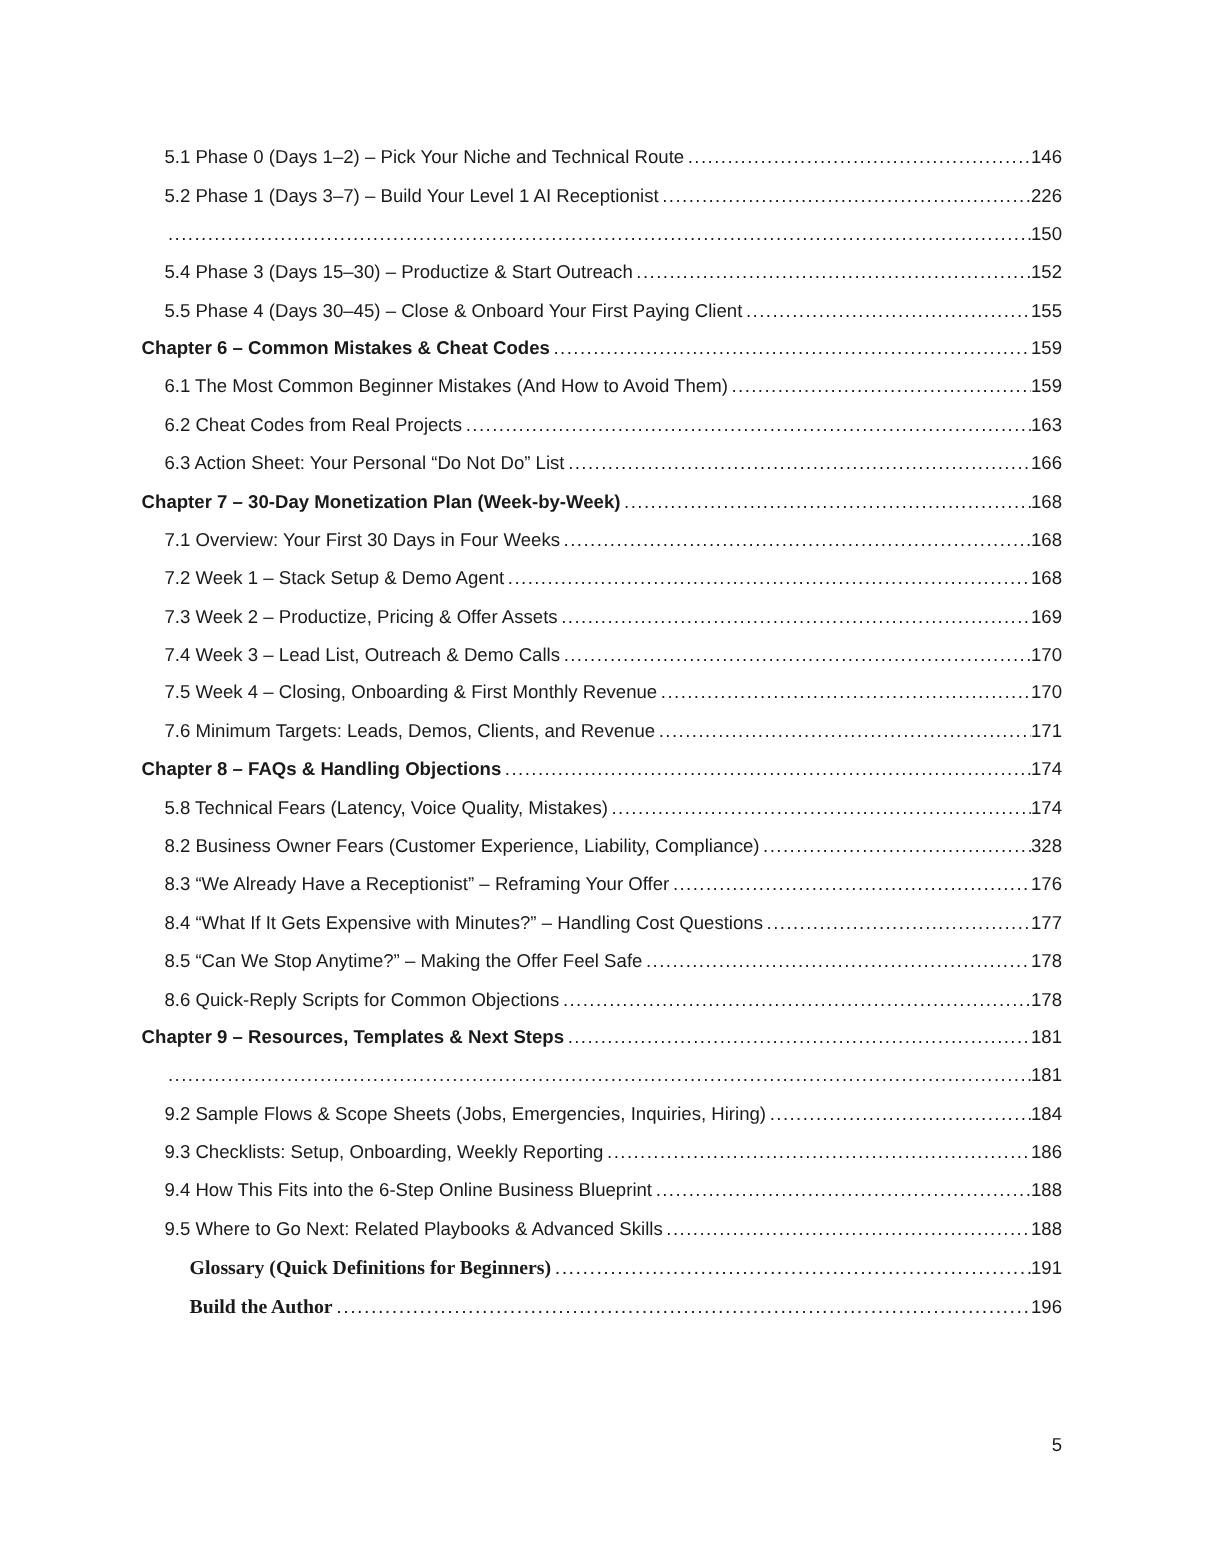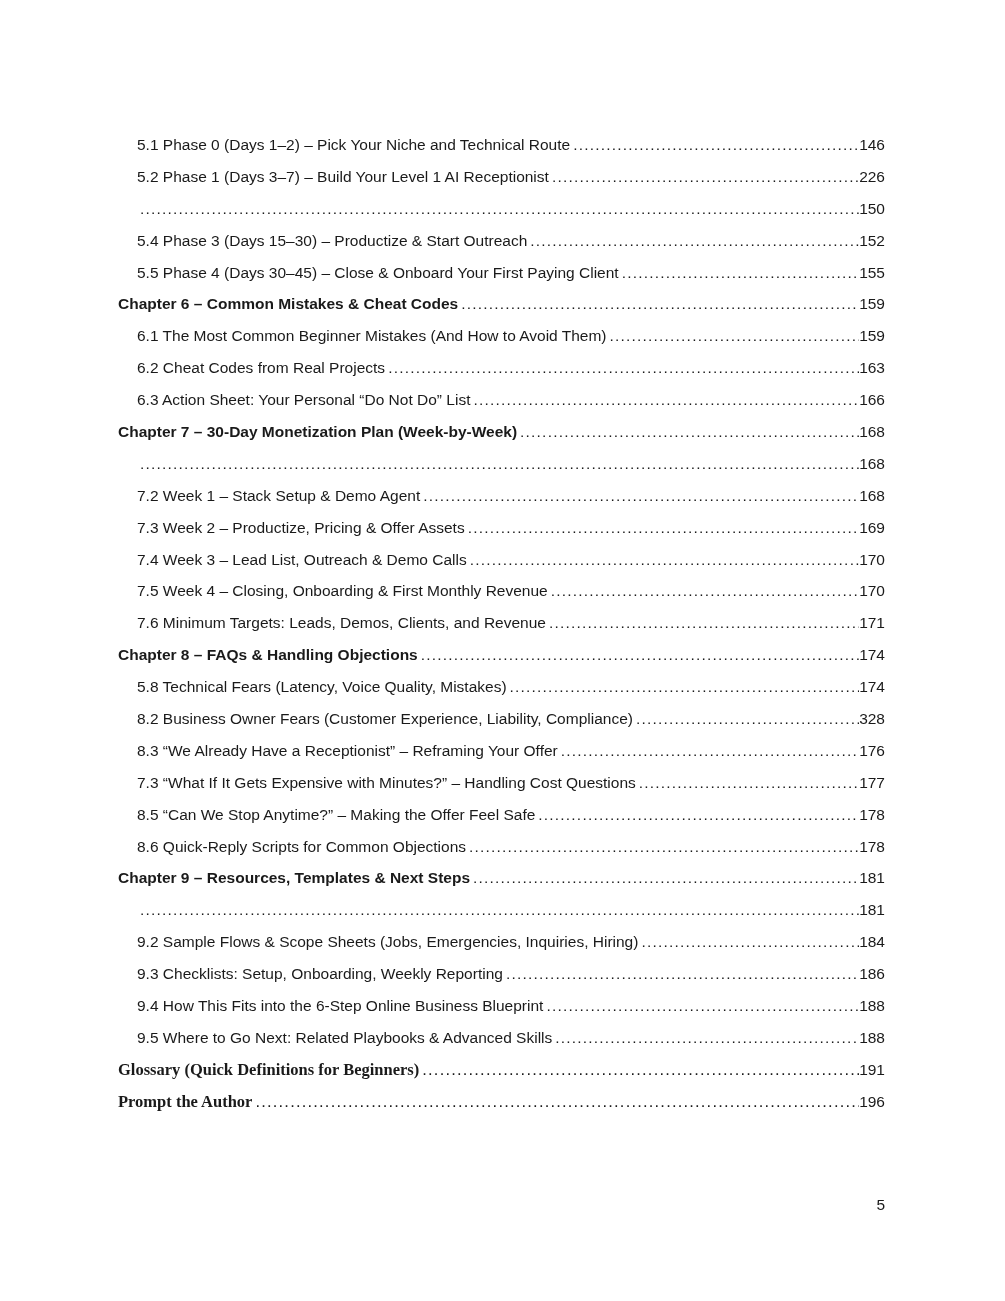--- a/index.html
+++ b/index.html
@@ -13,37 +13,38 @@
     overflow: hidden;
   }
   .page {
     position: absolute;
     inset: 0;
     background: #ffffff;
   }
   .toc {
     position: absolute;
     left: 118px;
-    top: 129px;
+    top: 116px;
     width: 767px;
   }
   .toc-row {
     display: flex;
     align-items: baseline;
     height: 31.9px;
     font-size: 15.5px;
     line-height: 31.9px;
     white-space: nowrap;
   }
   .toc-row.sub { padding-left: 19px; }
   .toc-row.chapter { font-weight: bold; }
   .toc-row.serif-chapter {
     font-family: "Liberation Serif", serif;
     font-weight: bold;
     font-size: 16.5px;
+    margin-left: 40px;
   }
   .toc-title { flex: 0 0 auto; }
   .toc-leader {
     flex: 1 1 auto;
     overflow: hidden;
     white-space: nowrap;
     font-weight: normal;
     font-family: "Liberation Sans", sans-serif;
     letter-spacing: 1.2px;
     padding: 0 2px 0 3px;
@@ -127,20 +128,21 @@
     <span class="toc-page">166</span>
   </div>
 
   <div class="toc-row chapter">
     <span class="toc-title">Chapter 7 – 30-Day Monetization Plan (Week-by-Week)</span>
     <span class="toc-leader">....................................................................................................................................................................................................................................................................</span>
     <span class="toc-page">168</span>
   </div>
 
   <div class="toc-row sub">
+    <span class="toc-title">7.1 Overview: Your First 30 Days in Four Weeks</span>
     <span class="toc-leader">....................................................................................................................................................................................................................................................................</span>
     <span class="toc-page">168</span>
   </div>
 
   <div class="toc-row sub">
     <span class="toc-title">7.2 Week 1 – Stack Setup &amp; Demo Agent</span>
     <span class="toc-leader">....................................................................................................................................................................................................................................................................</span>
     <span class="toc-page">168</span>
   </div>
 
@@ -186,21 +188,21 @@
     <span class="toc-page">328</span>
   </div>
 
   <div class="toc-row sub">
     <span class="toc-title">8.3 “We Already Have a Receptionist” – Reframing Your Offer</span>
     <span class="toc-leader">....................................................................................................................................................................................................................................................................</span>
     <span class="toc-page">176</span>
   </div>
 
   <div class="toc-row sub">
-    <span class="toc-title">7.3 “What If It Gets Expensive with Minutes?” – Handling Cost Questions</span>
+    <span class="toc-title">8.4 “What If It Gets Expensive with Minutes?” – Handling Cost Questions</span>
     <span class="toc-leader">....................................................................................................................................................................................................................................................................</span>
     <span class="toc-page">177</span>
   </div>
 
   <div class="toc-row sub">
     <span class="toc-title">8.5 “Can We Stop Anytime?” – Making the Offer Feel Safe</span>
     <span class="toc-leader">....................................................................................................................................................................................................................................................................</span>
     <span class="toc-page">178</span>
   </div>
 
@@ -245,21 +247,21 @@
     <span class="toc-page">188</span>
   </div>
 
   <div class="toc-row serif-chapter">
     <span class="toc-title">Glossary (Quick Definitions for Beginners)</span>
     <span class="toc-leader">....................................................................................................................................................................................................................................................................</span>
     <span class="toc-page">191</span>
   </div>
 
   <div class="toc-row serif-chapter">
-    <span class="toc-title">Prompt the Author</span>
+    <span class="toc-title">Build the Author</span>
     <span class="toc-leader">....................................................................................................................................................................................................................................................................</span>
     <span class="toc-page">196</span>
   </div>
 </div>
 
   <div class="footer-page-number">5</div>
 
 </div>
 
 </body></html>

